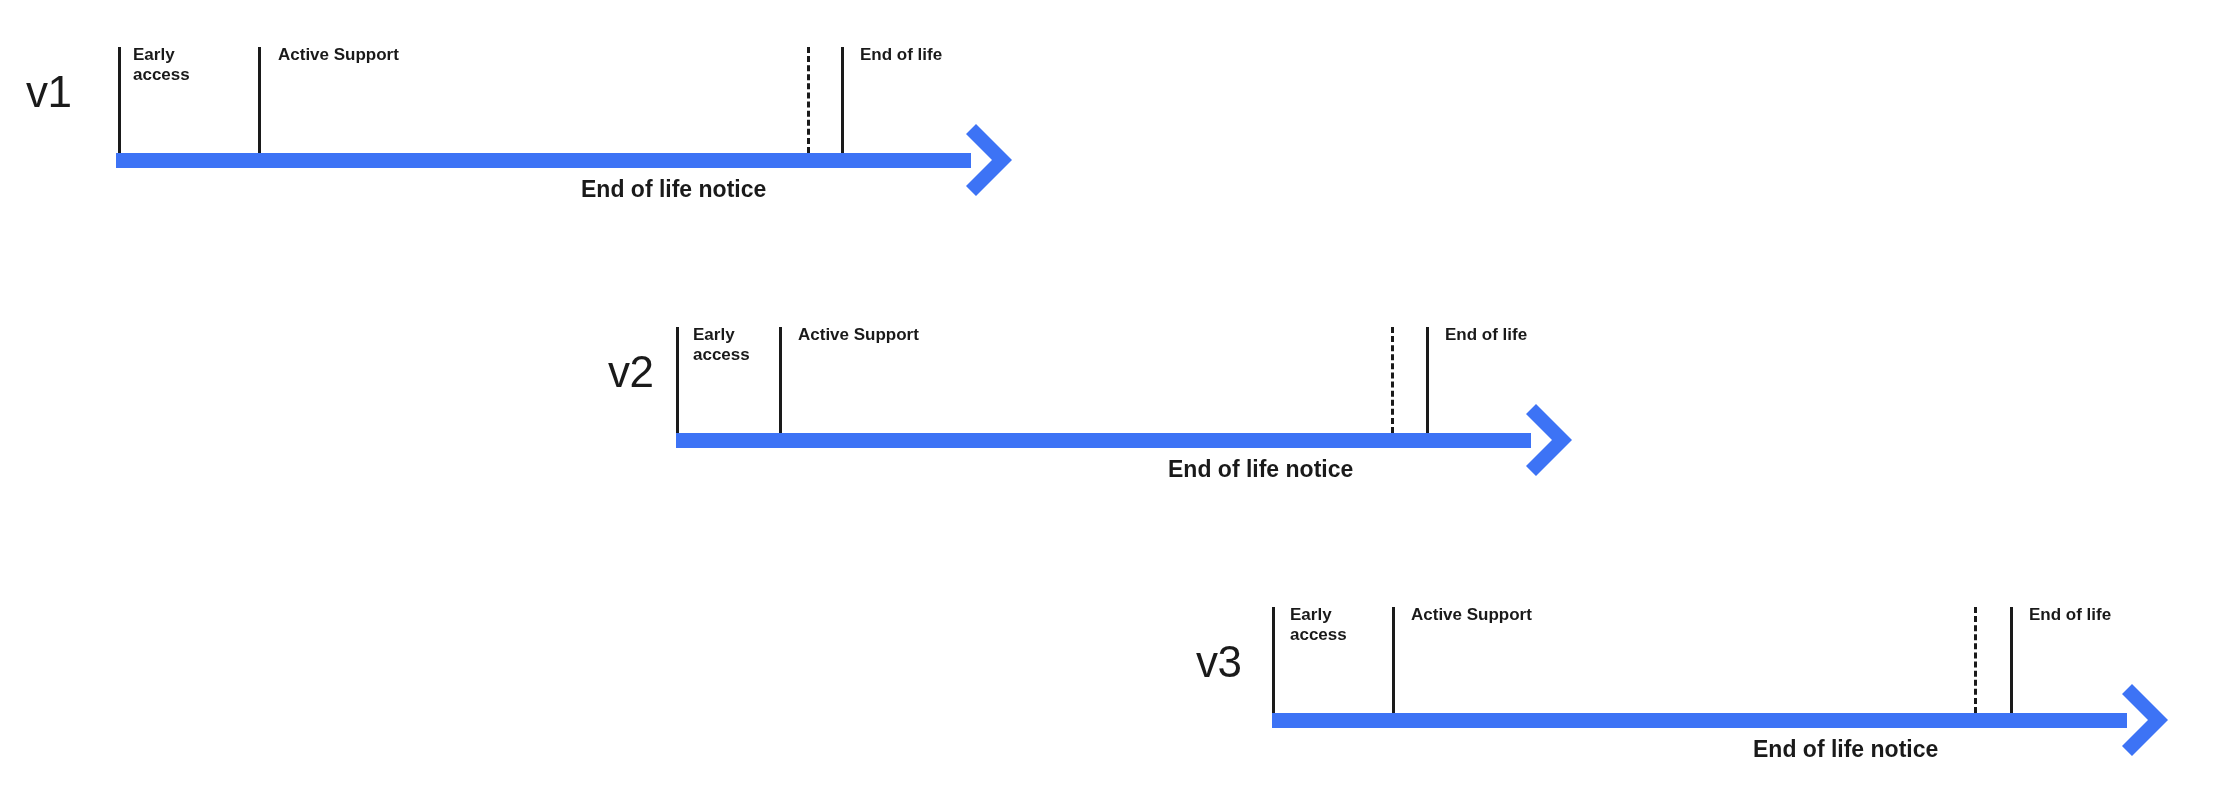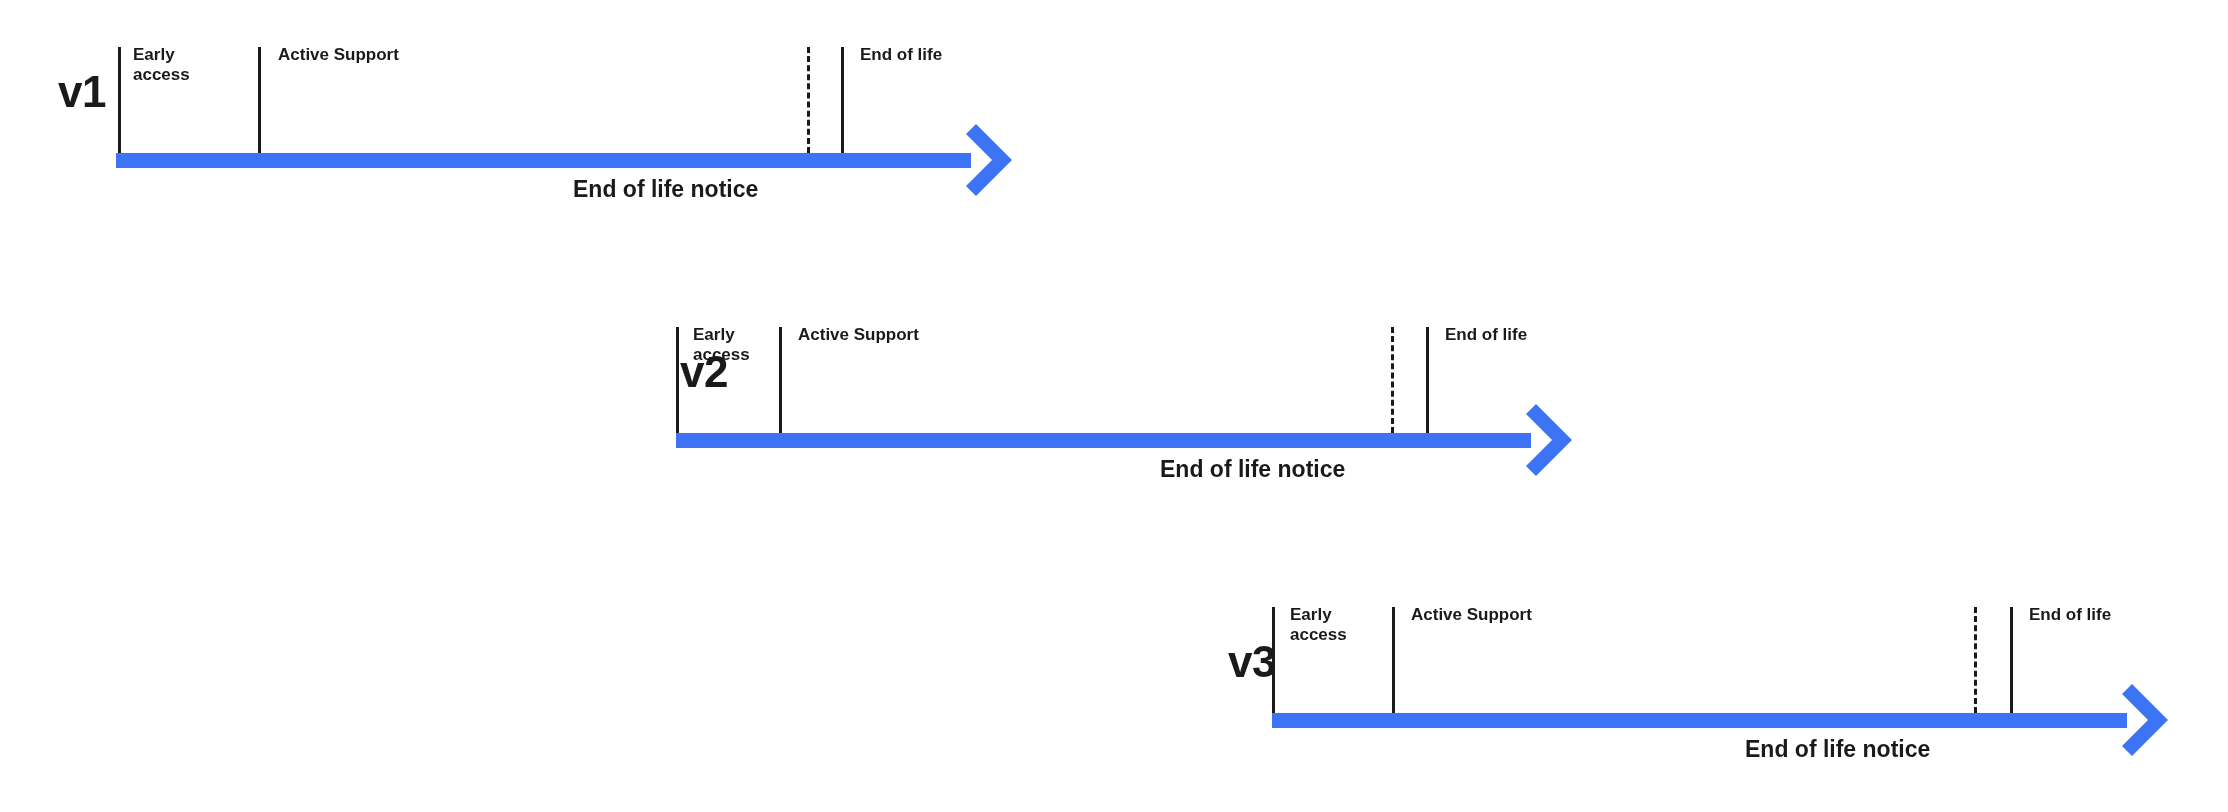--- a/index.html
+++ b/index.html
@@ -28,26 +28,25 @@
     width: 2228px;
     height: 812px;
     pointer-events: none;
   }
   .version-row > * { pointer-events: auto; }
 
   
   .version-label {
     position: absolute;
     font-size: 44px;
-    font-weight: 700;
+    font-weight: 400;
     color: #1a1a1a;
     letter-spacing: -0.5px;
     line-height: 1;
     white-space: nowrap;
-    margin-left: 32px;
   }
 
   
   .divider {
     position: absolute;
     width: 3px;
     background: #1a1a1a;
   }
 
   
@@ -81,20 +80,21 @@
   }
   .arrow-head svg { display: block; }
 
   
   .notice-label {
     position: absolute;
     font-size: 23px;
     font-weight: 700;
     color: #1a1a1a;
     white-space: nowrap;
+    margin-left: 8px;
   }
 </style>
 </head>
 <body>
 
 <div id="diagram" style="width: 2228px; height: 812px; background: rgb(255, 255, 255);">
     <div class="version-row">
       <div class="version-label" style="left: 26px; top: 70px;">v1</div>
       <div class="divider" style="left: 118px; top: 47px; height: 106px; background: rgb(26, 26, 26);"></div>
       <div class="divider" style="left: 258px; top: 47px; height: 106px; background: rgb(26, 26, 26);"></div>
@@ -106,21 +106,21 @@
       <div class="phase-label" style="left: 860px; top: 45px; color: rgb(26, 26, 26);">End of life</div>
       <div class="timeline-bar" style="left: 116px; top: 153px; width: 855px; height: 15px; background: rgb(61, 115, 245);"></div>
       <div class="arrow-head" style="left: 966px; top: 124px;">
         <svg width="52" height="72" viewBox="0 0 52 72">
           <path d="M10 0 L0 10 L26 36 L0 62 L10 72 L46 36 Z" fill="#3d73f5"></path>
         </svg>
       </div>
       <div class="notice-label" style="left: 573px; top: 176px; color: rgb(26, 26, 26);">End of life notice</div>
     </div>
     <div class="version-row">
-      <div class="version-label" style="left: 648px; top: 350px; text-align: center;">v2</div>
+      <div class="version-label" style="left: 608px; top: 350px; text-align: center;">v2</div>
       <div class="divider" style="left: 676px; top: 327px; height: 106px; background: rgb(26, 26, 26);"></div>
       <div class="divider" style="left: 779px; top: 327px; height: 106px; background: rgb(26, 26, 26);"></div>
       <div class="divider" style="left: 1426px; top: 327px; height: 106px; background: rgb(26, 26, 26);"></div>
       <div class="divider-dashed" style="left: 1391px; top: 327px; height: 106px; border-left-color: rgb(26, 26, 26);"></div>
       <div class="phase-label" style="left: 693px; top: 325px; color: rgb(26, 26, 26);">Early
 access</div>
       <div class="phase-label" style="left: 798px; top: 325px; color: rgb(26, 26, 26);">Active Support</div>
       <div class="phase-label" style="left: 1445px; top: 325px; color: rgb(26, 26, 26);">End of life</div>
       <div class="timeline-bar" style="left: 676px; top: 433px; width: 855px; height: 15px; background: rgb(61, 115, 245);"></div>
       <div class="arrow-head" style="left: 1526px; top: 404px;">

